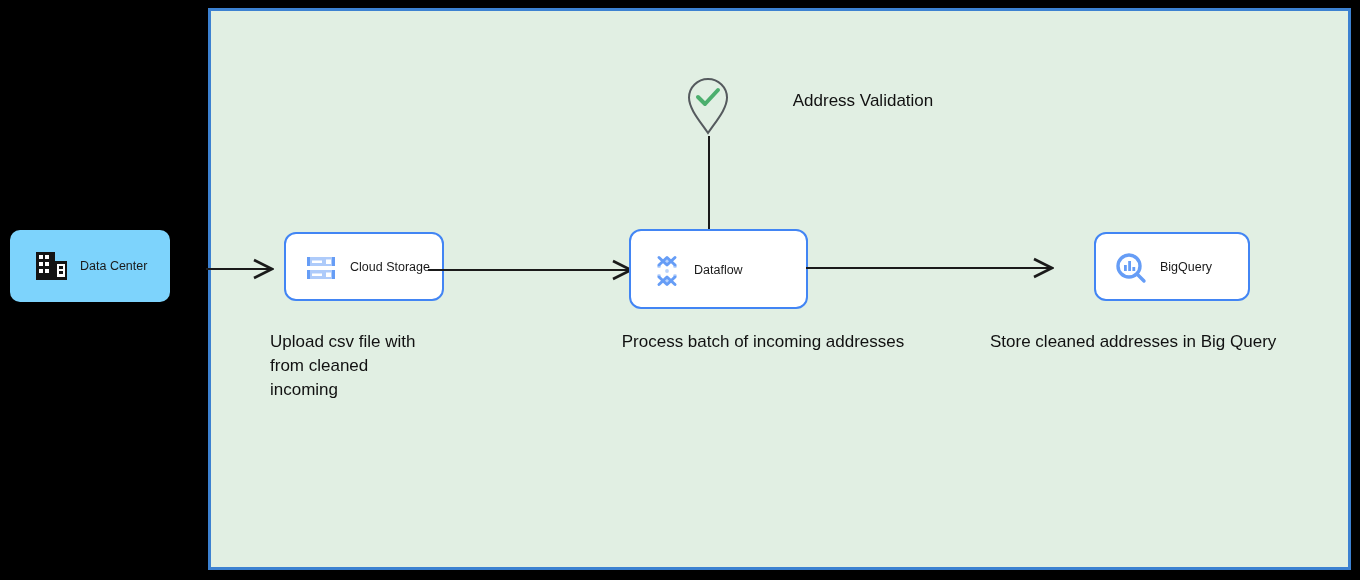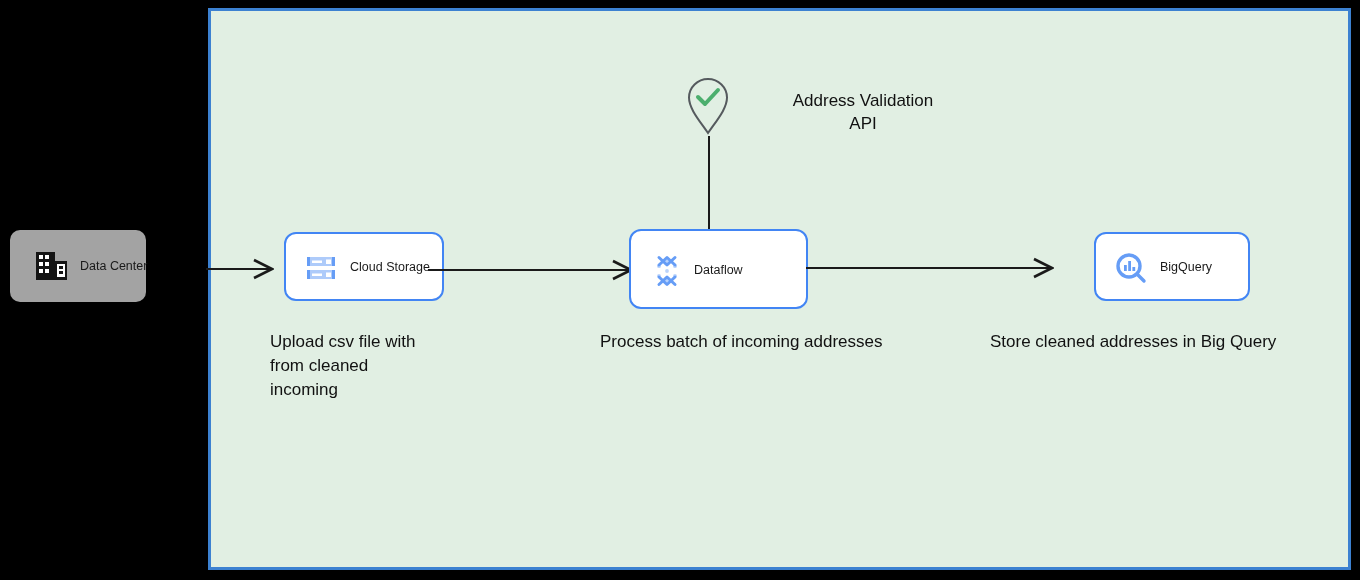--- a/index.html
+++ b/index.html
@@ -29,23 +29,23 @@
     background: #e1efe3;
     border: 3px solid #3c81d1;
     box-sizing: border-box;
   }
 
   
   #datacenter-node {
     position: absolute;
     left: 10px;
     top: 230px;
-    width: 136px;
+    width: 160px;
     height: 72px;
-    background: #a3a3a3;
+    background: #7dd3fc;
     border-radius: 10px;
     box-sizing: border-box;
   }
   #datacenter-node .dc-icon {
     position: absolute;
     left: 23px;
     top: 18px;
     width: 36px;
     height: 36px;
   }
@@ -139,21 +139,21 @@
   #edge-api-to-df  { left: 702px; top: 136px; width: 14px;  height: 96px; }
 
   
   .caption {
     position: absolute;
     font-size: 17px;
     line-height: 24px;
     color: #111111;
   }
   #caption-upload  { left: 270px; top: 330px; width: 210px; }
-  #caption-process { left: 600px; top: 330px; width: 400px; white-space: nowrap; }
+  #caption-process { left: 563px; top: 330px; width: 400px; white-space: nowrap; text-align: center; }
   #caption-store   { left: 990px; top: 330px; width: 400px; white-space: nowrap; }
 </style>
 </head>
 <body>
 
 <div id="canvas">
 
   <div id="cloud-boundary"></div>
 
   <div id="datacenter-node">
@@ -210,21 +210,20 @@
   <span id="node-address-api">
     <span>
       <svg width="46" height="60" viewBox="0 0 46 60">
         <path d="M23 3 C12.5 3 4 11.3 4 21.6 C4 32.5 14 44 23 57 C32 44 42 32.5 42 21.6 C42 11.3 33.5 3 23 3 Z" fill="none" stroke="#555a5e" stroke-width="2"></path>
         <polyline points="13,21 20,28 33,14" fill="none" stroke="#4caf6e" stroke-width="4" stroke-linecap="round" stroke-linejoin="round"></polyline>
       </svg>
     </span>
   </span>
   <div id="address-api-label">
     <div>Address Validation</div>
-    <div>API</div>
   </div>
 
   <span class="edge" id="edge-api-to-df">
     <svg width="14" height="96" viewBox="0 0 14 96">
       <line x1="7" y1="0" x2="7" y2="96" stroke="#1a1a1a" stroke-width="2"></line>
     </svg>
   </span>
 
   <div class="service-node" id="node-dataflow">
     <span class="svc-icon">

